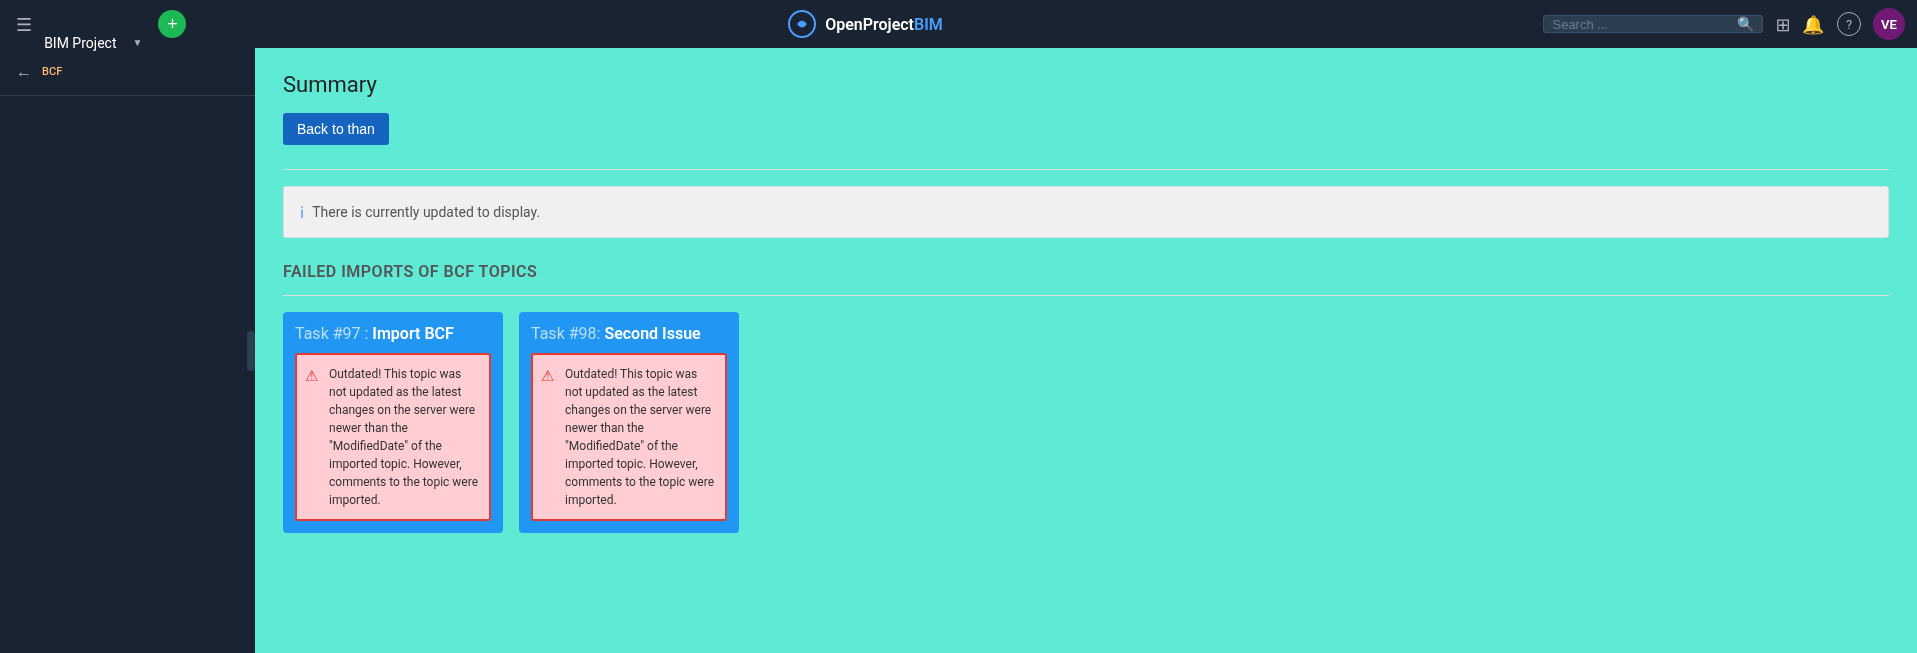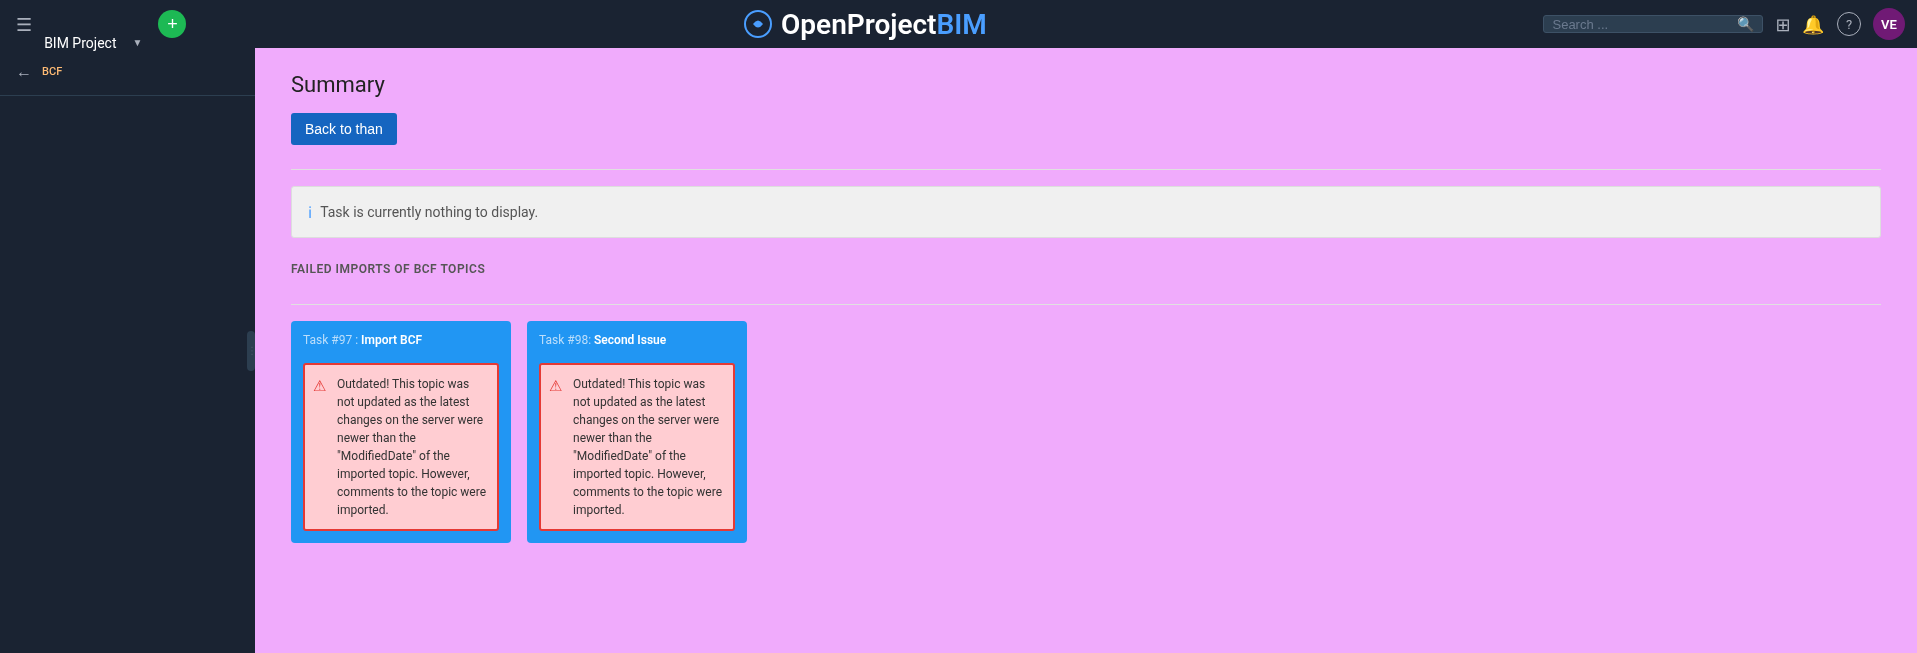--- a/index.html
+++ b/index.html
@@ -55,21 +55,21 @@
       flex: 1;
       display: flex;
       justify-content: center;
       align-items: center;
     }
     .logo {
       display: flex;
       align-items: center;
       gap: 8px;
       color: #fff;
-      font-size: 28px;
+      font-size: 16px;
       font-weight: 600;
     }
     .logo-icon {
       width: 30px;
       height: 30px;
     }
     .logo-text-bim { color: #4a9eff; }
     .navbar-right {
       display: flex;
       align-items: center;
@@ -159,22 +159,22 @@
     .sidebar-resize-dots {
       color: #4a5568;
       font-size: 10px;
       letter-spacing: -2px;
     }
 
     
     .main {
       margin-top: 48px;
       margin-left: 255px;
-      padding: 24px 36px;
-      background: #f0abfc;
+      padding: 24px 28px;
+      background: #5eead4;
       min-height: calc(653px - 48px);
     }
 
     .page-title {
       font-size: 22px;
       font-weight: 400;
       color: #222;
       margin-bottom: 16px;
     }
 
@@ -217,46 +217,46 @@
       flex-shrink: 0;
     }
 
     .section-divider {
       border: none;
       border-top: 1px solid #e0e0e0;
       margin-bottom: 16px;
     }
 
     .failed-section-label {
-      font-size: 12px;
+      font-size: 16px;
       font-weight: 600;
       color: #555;
       letter-spacing: 0.5px;
       text-transform: uppercase;
-      margin-bottom: 28px;
+      margin-bottom: 14px;
     }
 
     .cards-row {
       display: flex;
       gap: 16px;
       flex-wrap: wrap;
     }
 
     .bcf-card {
       background: #2196f3;
       border-radius: 4px;
       padding: 12px;
       width: 220px;
       min-height: 215px;
     }
 
     .card-header {
-      font-size: 12px;
+      font-size: 16px;
       color: #bbdefb;
-      margin-bottom: 16px;
+      margin-bottom: 10px;
     }
     .card-header-task { color: #bbdefb; }
     .card-header-link {
       color: #fff;
       font-weight: 600;
       text-decoration: none;
     }
 
     .card-error-box {
       background: #ffcdd2;
@@ -325,21 +325,21 @@
 
 <main class="main">
   <h1 class="page-title">Summary</h1>
 
   <button class="back-btn">Back to than</button>
 
   <hr class="section-divider">
 
   <div class="empty-notice">
     <span class="info-icon">ℹ</span>
-    <span>Task is currently nothing to display.</span>
+    <span>There is currently updated to display.</span>
   </div>
 
   <div class="failed-section-label">FAILED IMPORTS OF BCF TOPICS</div>
   <hr class="section-divider">
 
   <div class="cards-row" id="cards-container">
   <div class="bcf-card">
     <div class="card-header">
       <span class="card-header-task">Task #97</span><span> : </span><span class="card-header-link">Import BCF</span>
     </div>

